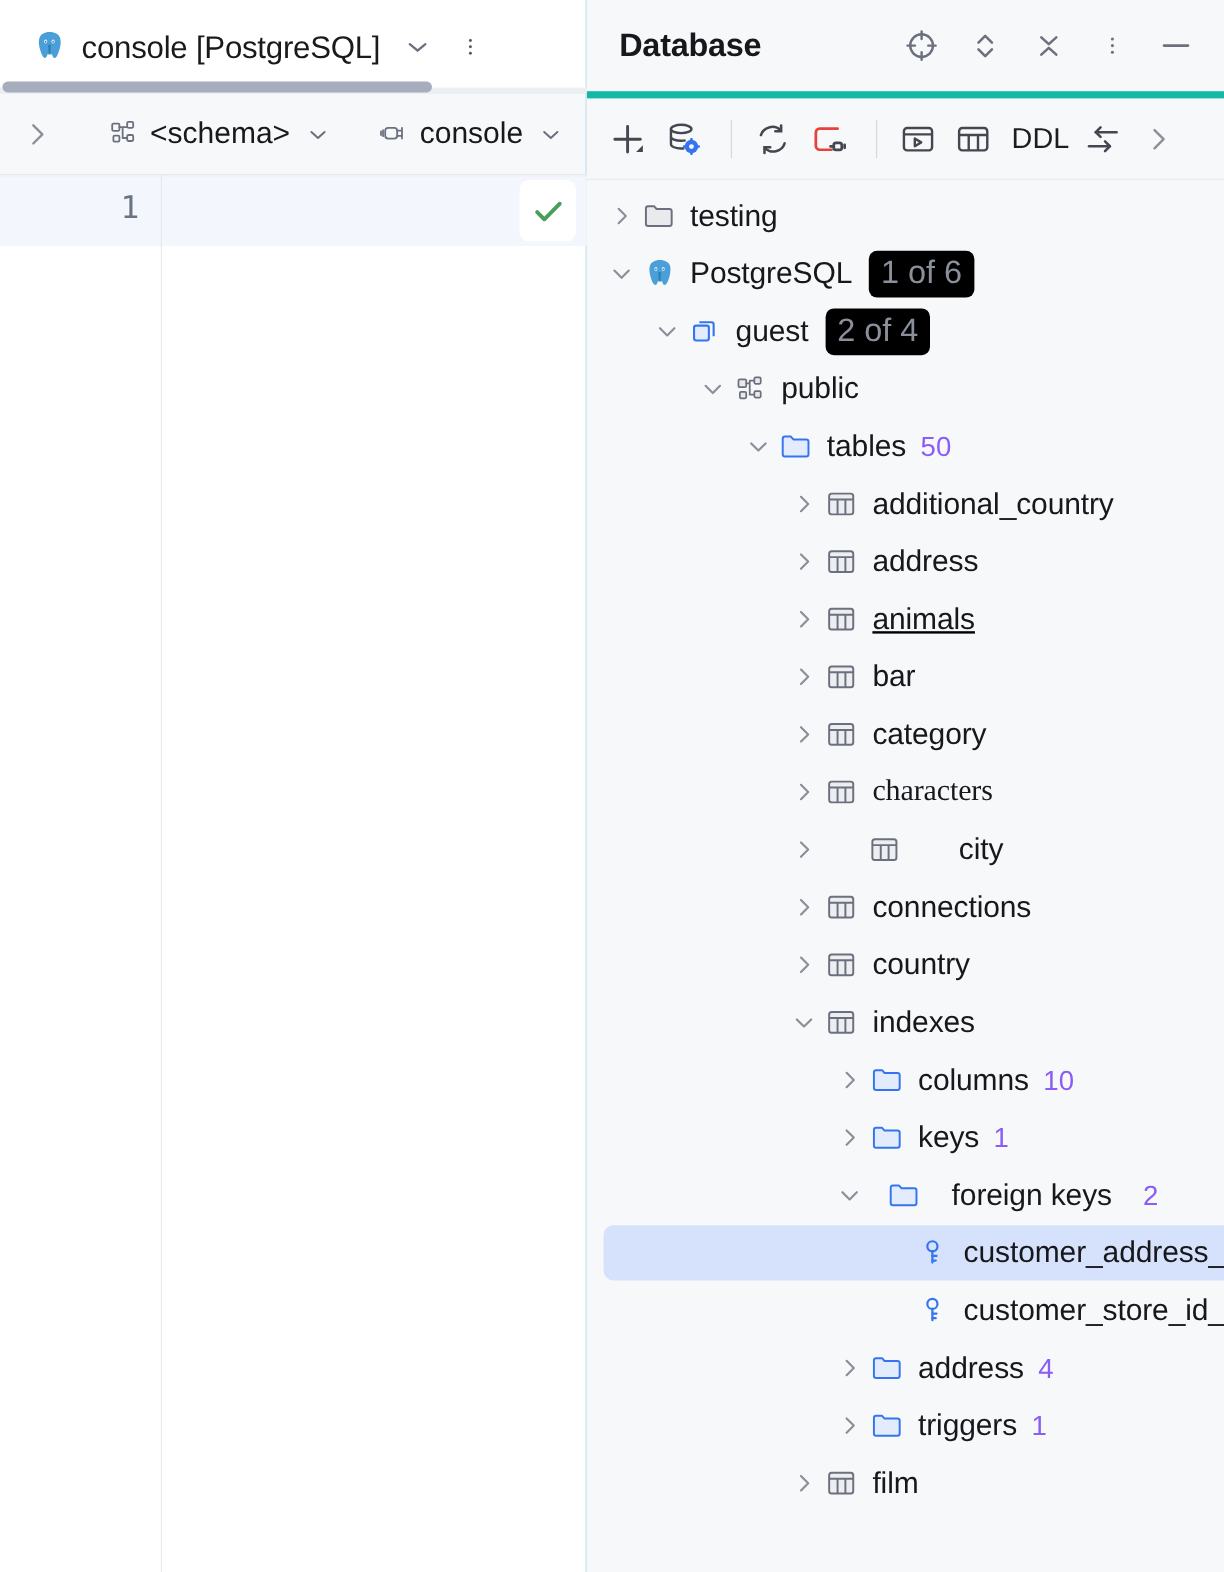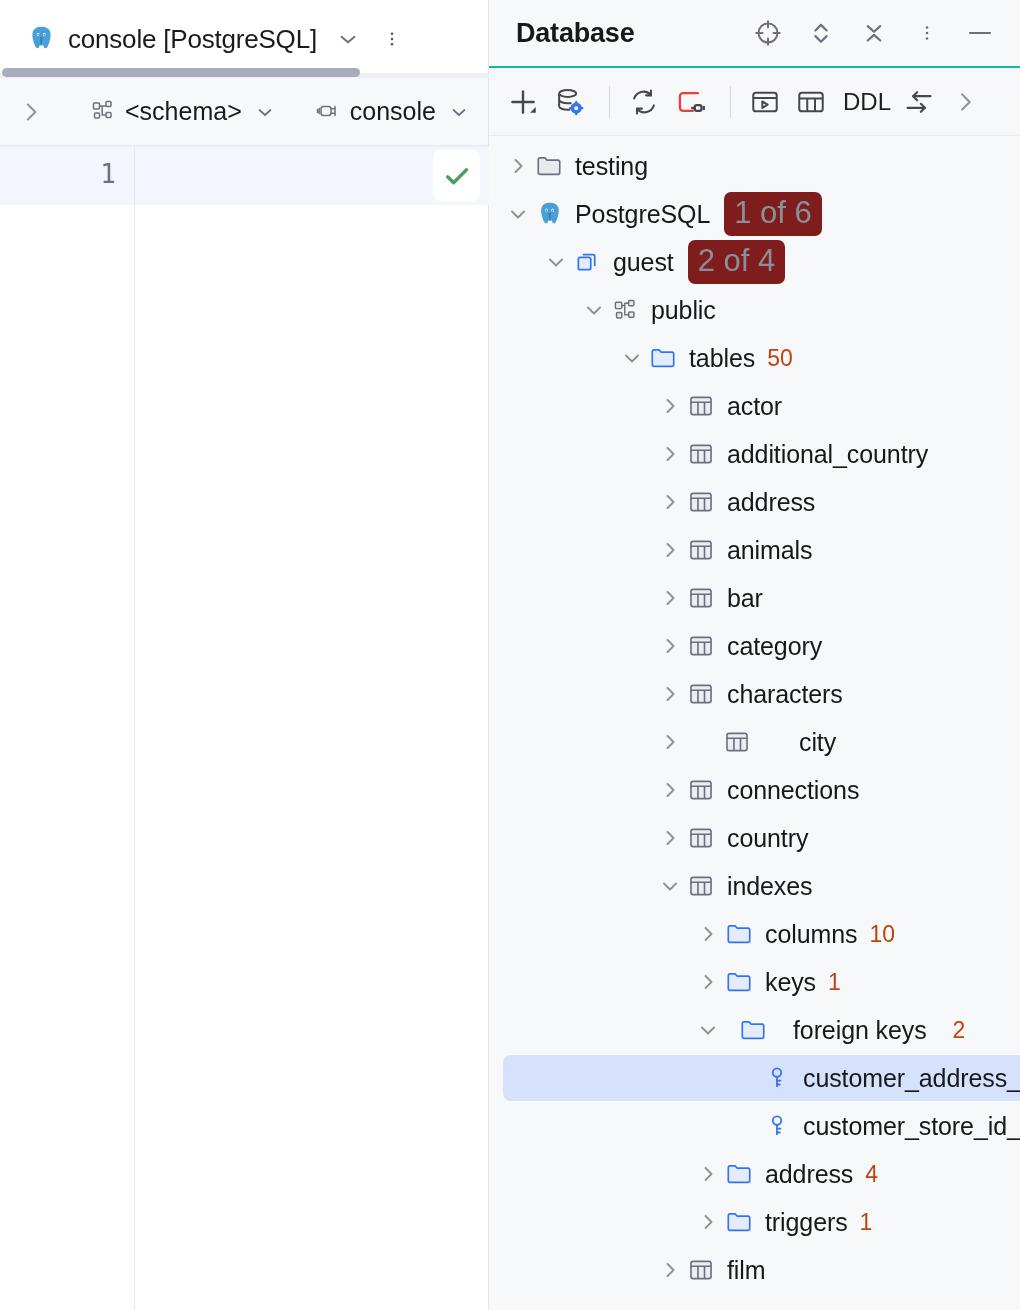--- a/index.html
+++ b/index.html
@@ -86,24 +86,24 @@
   }
 
   
   .right-pane {
     width: 531px; height: 1310px;
     background: #f7f8fa;
     position: relative;
     overflow: hidden;
   }
   .db-header {
-    height: 68px;
+    height: 82px;
     display: flex; align-items: center;
     padding-left: 27px;
-    border-bottom: 2px solid #14b8a6;
+    border-bottom: 6px solid #14b8a6;
   }
   .db-title { font-size: 27px; font-weight: bold; color: #16181c; letter-spacing: -0.2px;}
   .db-header-actions { margin-left: auto; display: flex; align-items: center; padding-right: 22px; }
   .hdr-btn { width: 36px; height: 36px; margin-left: 17px; display:flex; align-items:center; justify-content:center; flex:none;}
 
   .db-toolbar {
     height: 68px;
     display: flex; align-items: center;
     padding-left: 14px;
     border-bottom: 1px solid #e9ebee;
@@ -125,25 +125,25 @@
     position: absolute;
     left: 14px; right: -40px; top: 1px; bottom: 1px;
     background: #d6e2fb;
     border-radius: 8px;
   }
   .tree-row > * { position: relative; z-index: 1; }
   .twisty { width: 30px; height: 30px; flex:none; display:flex; align-items:center; justify-content:center;}
   .twisty.empty { visibility: hidden; }
   .node-icon { width: 32px; height: 30px; flex:none; display:flex; align-items:center; justify-content:center; margin-right: 10px;}
   .node-label { font-size: 25px; color: #16181c; letter-spacing: -0.1px;}
-  .node-count { font-size: 23px; color: #c2410c; margin-left: 12px; }
+  .node-count { font-size: 23px; color: #8b5cf6; margin-left: 12px; }
   .node-badge {
-    font-size: 31px; color: #8a8f99;
+    font-size: 27px; color: #8a8f99;
     margin-left: 14px;
-    background: #7f1d1d;
+    background: #000000;
     border-radius: 7px;
     padding: 3px 10px 5px 10px;
   }
 </style>
 </head>
 <body>
 
 <div id="app">
 
   <div class="left-pane">
@@ -435,51 +435,37 @@
             <svg viewBox="0 0 24 24" width="24" height="24" fill="none" stroke="#8a8f99" stroke-width="1.8" stroke-linecap="round" stroke-linejoin="round">
               <path d="M9.5 6l6 6-6 6"></path>
             </svg>
           </span>
           <span class="node-icon">
             <svg viewBox="0 0 24 24" width="28" height="28" fill="#eceef1" stroke="#6c707e" stroke-width="1.4" stroke-linejoin="round">
               <rect x="3.4" y="4.6" width="17.2" height="14.8" rx="1.8"></rect>
               <path d="M3.4 8.8h17.2M9.4 8.8v10.6M15 8.8v10.6" fill="none"></path>
             </svg>
           </span>
-          <span class="node-label">actor</span>
-        </div>
-        <div class="tree-row" style="padding-left: 166px;">
-          <span class="twisty">
-            <svg viewBox="0 0 24 24" width="24" height="24" fill="none" stroke="#8a8f99" stroke-width="1.8" stroke-linecap="round" stroke-linejoin="round">
-              <path d="M9.5 6l6 6-6 6"></path>
-            </svg>
-          </span>
-          <span class="node-icon">
-            <svg viewBox="0 0 24 24" width="28" height="28" fill="#eceef1" stroke="#6c707e" stroke-width="1.4" stroke-linejoin="round">
-              <rect x="3.4" y="4.6" width="17.2" height="14.8" rx="1.8"></rect>
-              <path d="M3.4 8.8h17.2M9.4 8.8v10.6M15 8.8v10.6" fill="none"></path>
-            </svg>
-          </span>
           <span class="node-label">additional_country</span>
         </div>
         <div class="tree-row" style="padding-left: 166px;">
           <span class="twisty">
             <svg viewBox="0 0 24 24" width="24" height="24" fill="none" stroke="#8a8f99" stroke-width="1.8" stroke-linecap="round" stroke-linejoin="round">
               <path d="M9.5 6l6 6-6 6"></path>
             </svg>
           </span>
           <span class="node-icon">
             <svg viewBox="0 0 24 24" width="28" height="28" fill="#eceef1" stroke="#6c707e" stroke-width="1.4" stroke-linejoin="round">
               <rect x="3.4" y="4.6" width="17.2" height="14.8" rx="1.8"></rect>
               <path d="M3.4 8.8h17.2M9.4 8.8v10.6M15 8.8v10.6" fill="none"></path>
             </svg>
           </span>
           <span class="node-label">address</span>
         </div>
-        <div class="tree-row" style="padding-left: 166px;">
+        <div class="tree-row" style="padding-left: 166px; text-decoration: underline;">
           <span class="twisty">
             <svg viewBox="0 0 24 24" width="24" height="24" fill="none" stroke="#8a8f99" stroke-width="1.8" stroke-linecap="round" stroke-linejoin="round">
               <path d="M9.5 6l6 6-6 6"></path>
             </svg>
           </span>
           <span class="node-icon">
             <svg viewBox="0 0 24 24" width="28" height="28" fill="#eceef1" stroke="#6c707e" stroke-width="1.4" stroke-linejoin="round">
               <rect x="3.4" y="4.6" width="17.2" height="14.8" rx="1.8"></rect>
               <path d="M3.4 8.8h17.2M9.4 8.8v10.6M15 8.8v10.6" fill="none"></path>
             </svg>
@@ -507,21 +493,21 @@
             </svg>
           </span>
           <span class="node-icon">
             <svg viewBox="0 0 24 24" width="28" height="28" fill="#eceef1" stroke="#6c707e" stroke-width="1.4" stroke-linejoin="round">
               <rect x="3.4" y="4.6" width="17.2" height="14.8" rx="1.8"></rect>
               <path d="M3.4 8.8h17.2M9.4 8.8v10.6M15 8.8v10.6" fill="none"></path>
             </svg>
           </span>
           <span class="node-label">category</span>
         </div>
-        <div class="tree-row" style="padding-left: 166px;">
+        <div class="tree-row" style="padding-left: 166px; font-family: Liberation Serif, serif;">
           <span class="twisty">
             <svg viewBox="0 0 24 24" width="24" height="24" fill="none" stroke="#8a8f99" stroke-width="1.8" stroke-linecap="round" stroke-linejoin="round">
               <path d="M9.5 6l6 6-6 6"></path>
             </svg>
           </span>
           <span class="node-icon">
             <svg viewBox="0 0 24 24" width="28" height="28" fill="#eceef1" stroke="#6c707e" stroke-width="1.4" stroke-linejoin="round">
               <rect x="3.4" y="4.6" width="17.2" height="14.8" rx="1.8"></rect>
               <path d="M3.4 8.8h17.2M9.4 8.8v10.6M15 8.8v10.6" fill="none"></path>
             </svg>

